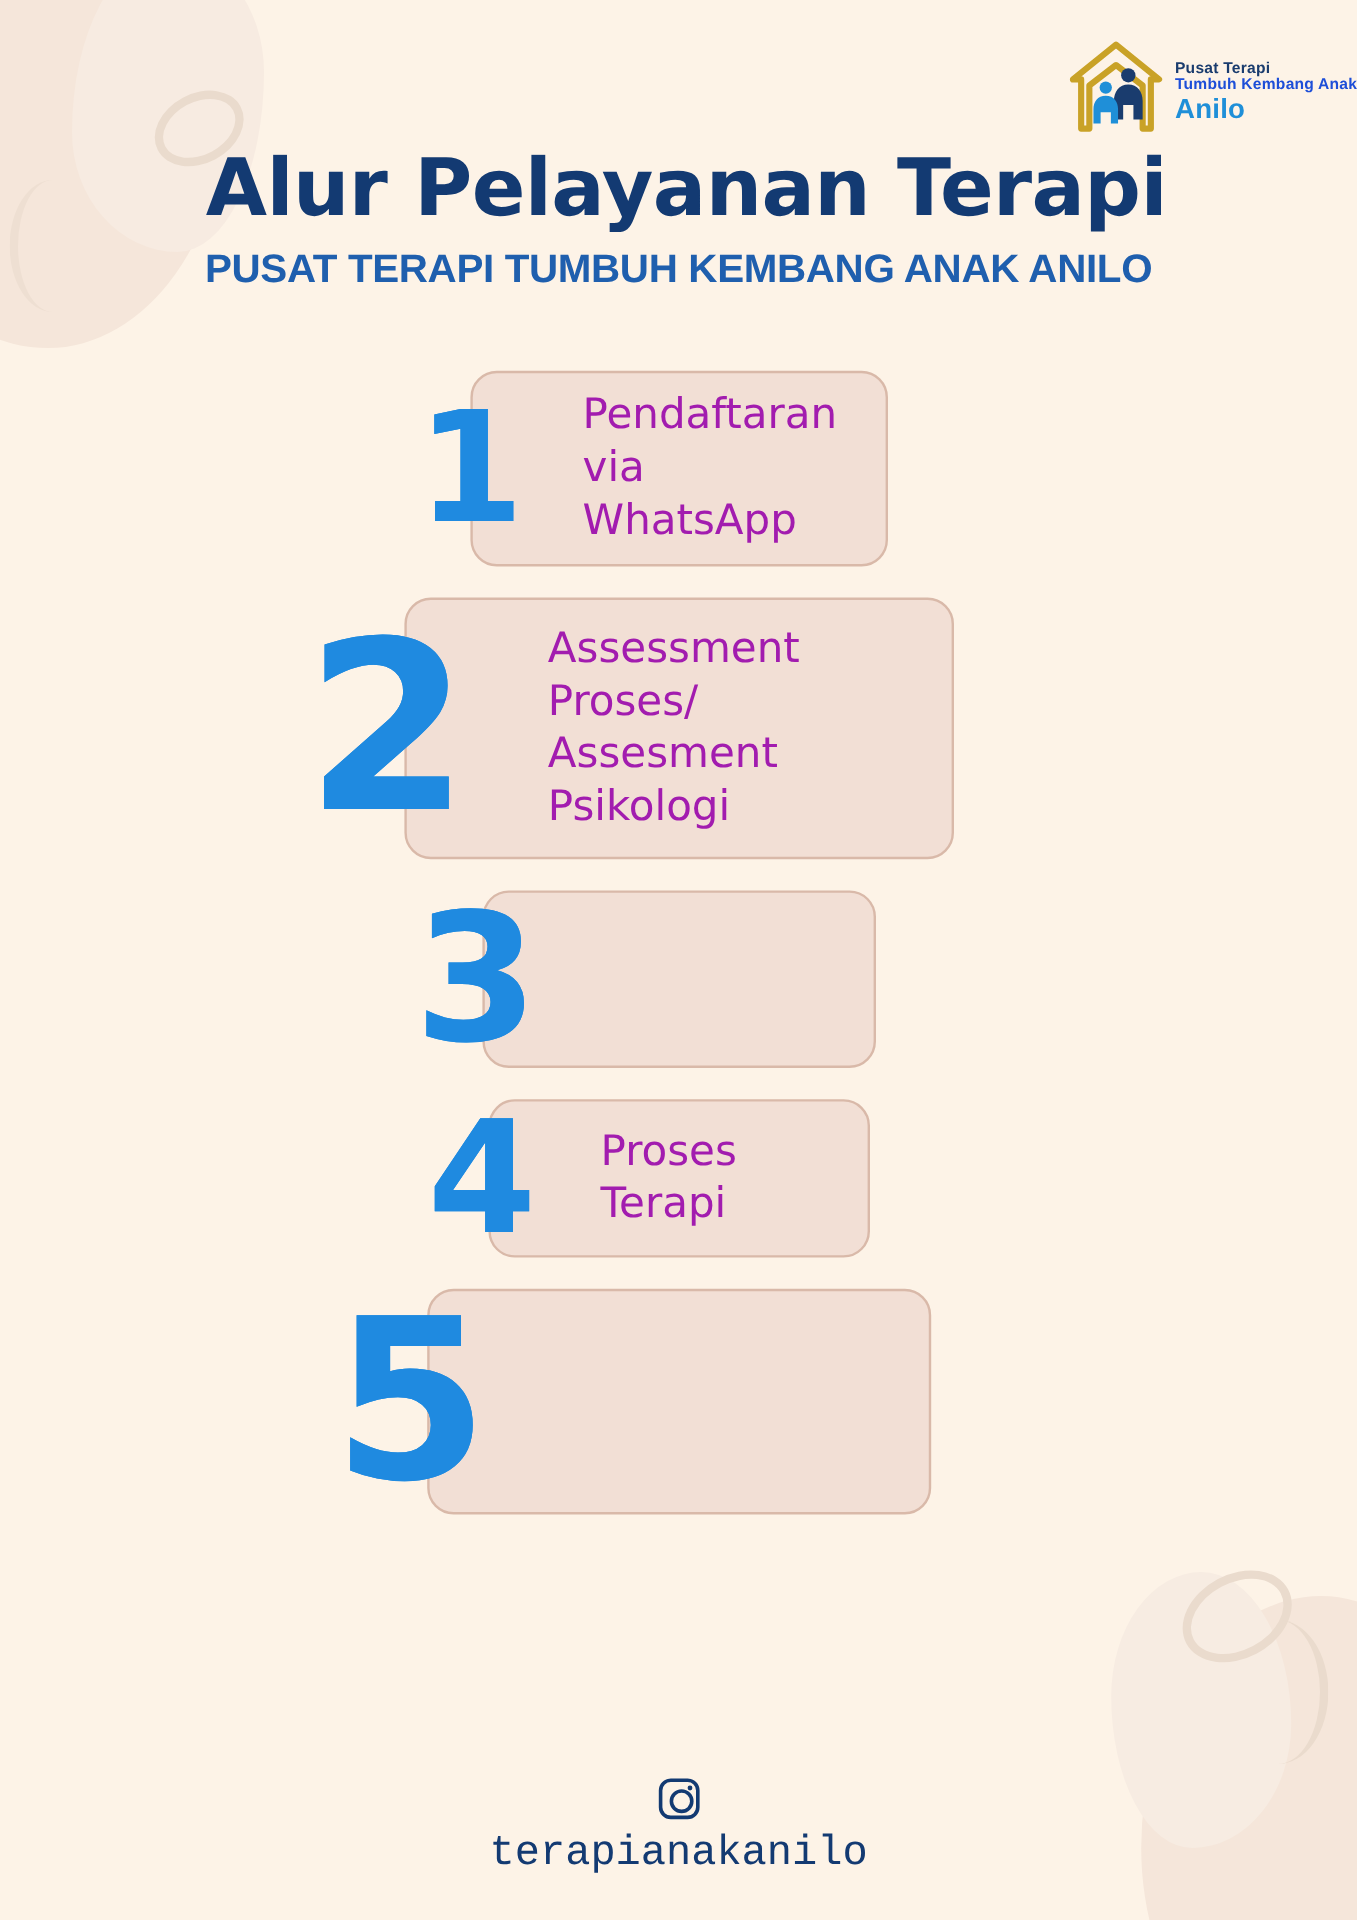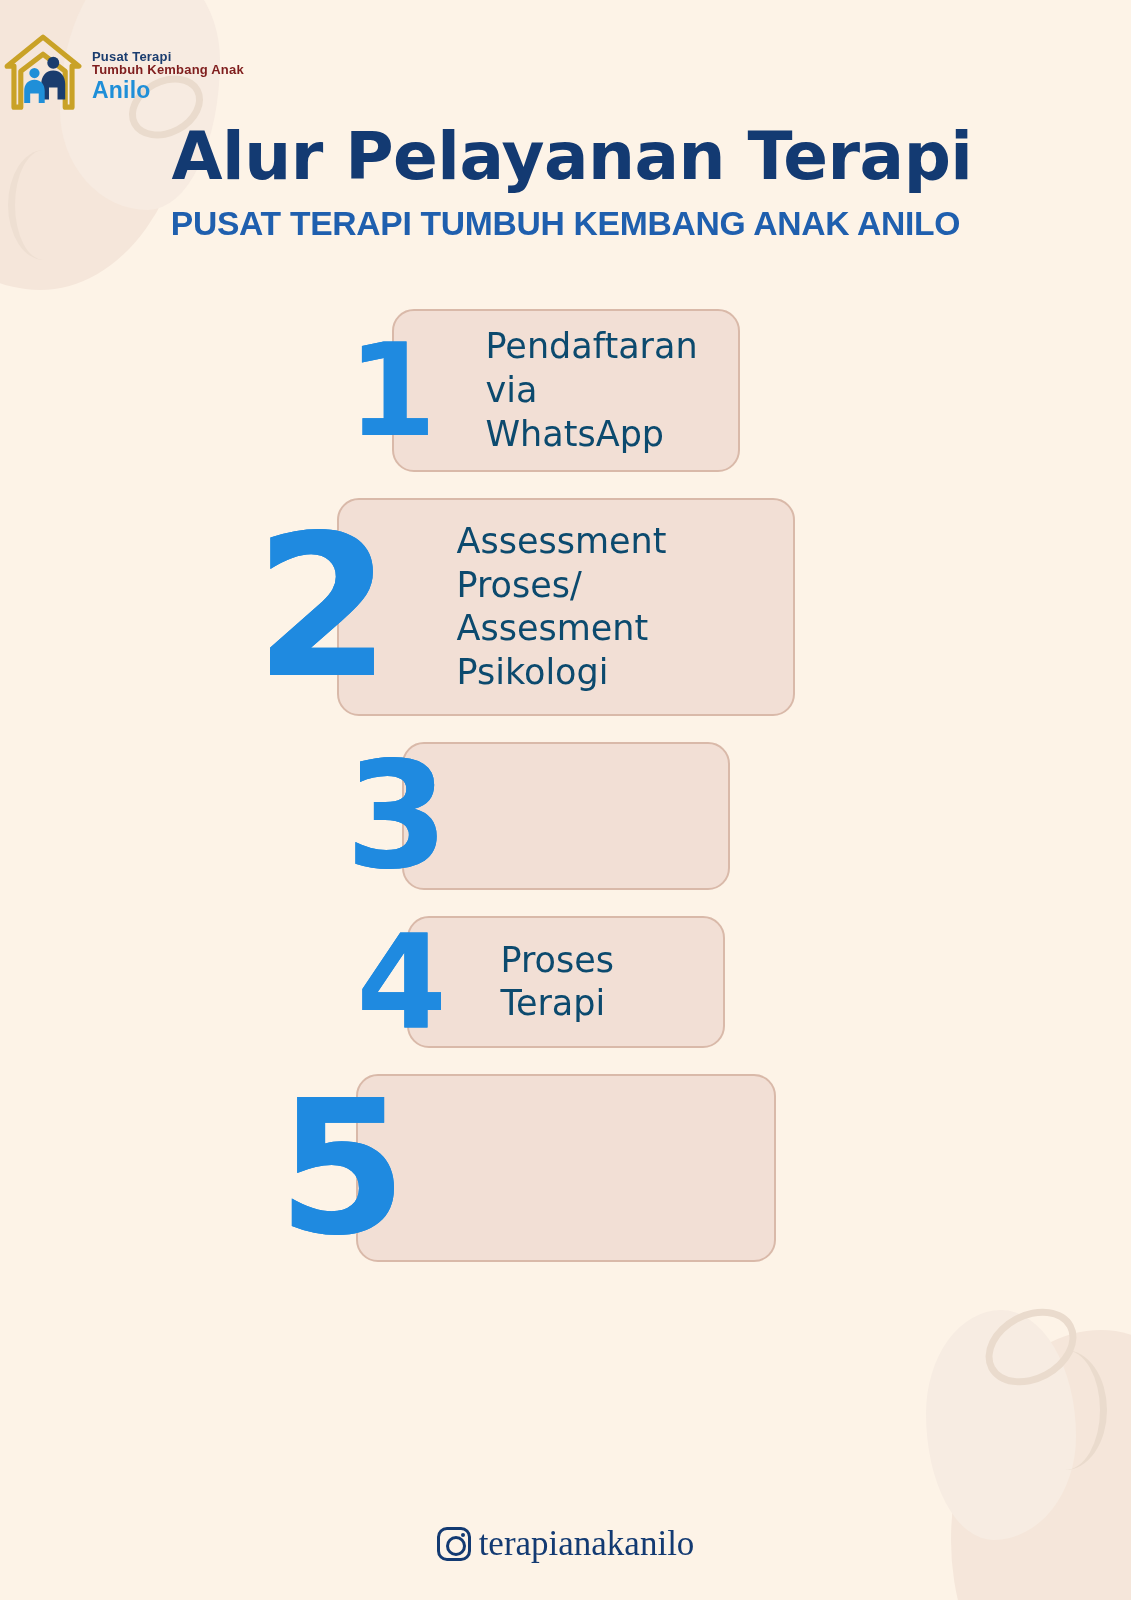--- a/index.html
+++ b/index.html
@@ -73,38 +73,38 @@
     border-left: 7px solid #eedfd2;
     border-radius: 60% 0 0 60% / 50% 0 0 50%;
   }
 
   
   .content { position: relative; z-index: 2; }
 
   
   .logo-wrap {
     display: flex;
-    justify-content: flex-start;
+    justify-content: flex-end;
     align-items: center;
     padding-top: 36px;
     height: 110px;
   }
   .logo {
     display: flex;
     align-items: center;
     gap: 6px;
   }
   .logo-mark { width: 86px; height: 82px; display: block; }
   .logo-text { line-height: 1.05; padding-top: 6px; }
   .logo-l1 {
     font-size: 13px; font-weight: bold; color: #1a3c6e;
     letter-spacing: .2px;
   }
   .logo-l2 {
-    font-size: 13px; font-weight: bold; color: #7f1d1d;
+    font-size: 13px; font-weight: bold; color: #1d4ed8;
     letter-spacing: .2px;
   }
   .logo-l3 {
     font-size: 23px; font-weight: bold; color: #1f8fd8;
     letter-spacing: .2px; margin-top: 1px;
   }
 
   
   .title {
     text-align: center;
@@ -139,21 +139,21 @@
     position: relative;
     background: #f2dfd5;
     border: 2px solid #d9b9a9;
     border-radius: 22px;
     display: flex;
     align-items: center;
     min-height: 120px;
     padding: 14px 26px 14px 92px;
   }
   .card-label {
-    color: #0c4a6e;
+    color: #a21caf;
     font-size: 35px;
     line-height: 1.25;
     font-family: "DejaVu Sans", sans-serif;
     white-space: pre-line;
     text-align: left;
   }
   .num {
     position: absolute;
     left: -52px;
     top: 50%;
@@ -192,21 +192,22 @@
     align-items: center;
     gap: 54px;
     z-index: 3;
   }
   .handle {
     display: flex;
     align-items: center;
     gap: 8px;
     color: #133a72;
     font-size: 35px;
-    font-family: Liberation Serif, serif;
+    font-family: Liberation Mono, monospace;
+    flex-direction: column;
   }
   .ig {
     width: 34px; height: 34px;
     border: 3.5px solid #133a72;
     border-radius: 10px;
     position: relative;
     flex: 0 0 auto;
   }
   .ig::before {
     content: "";

